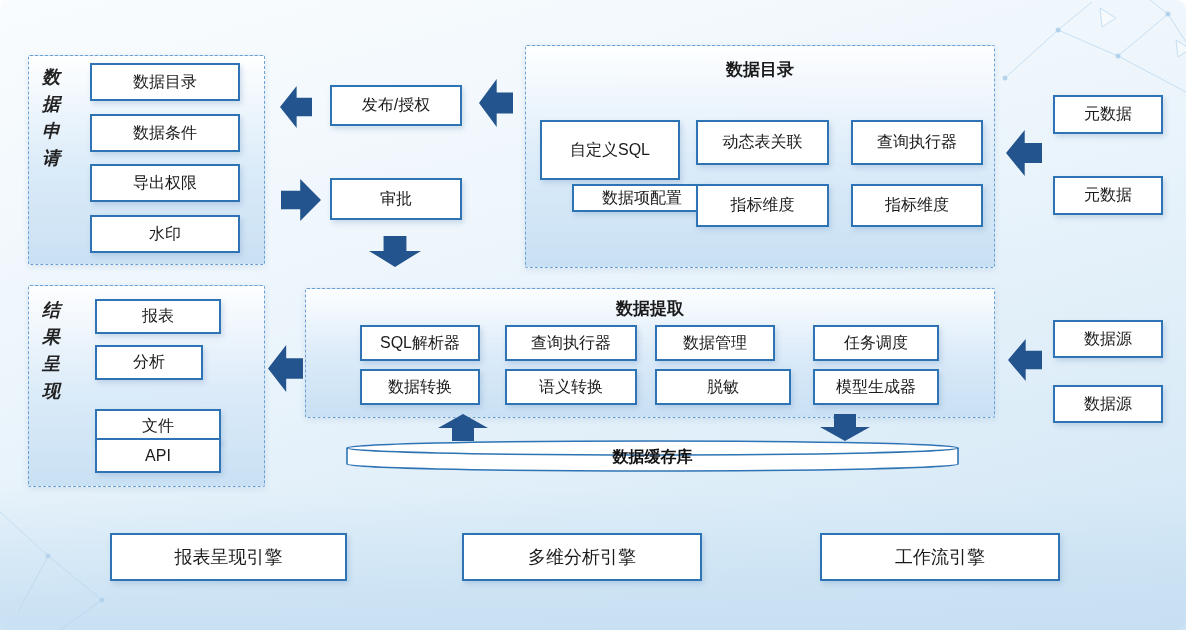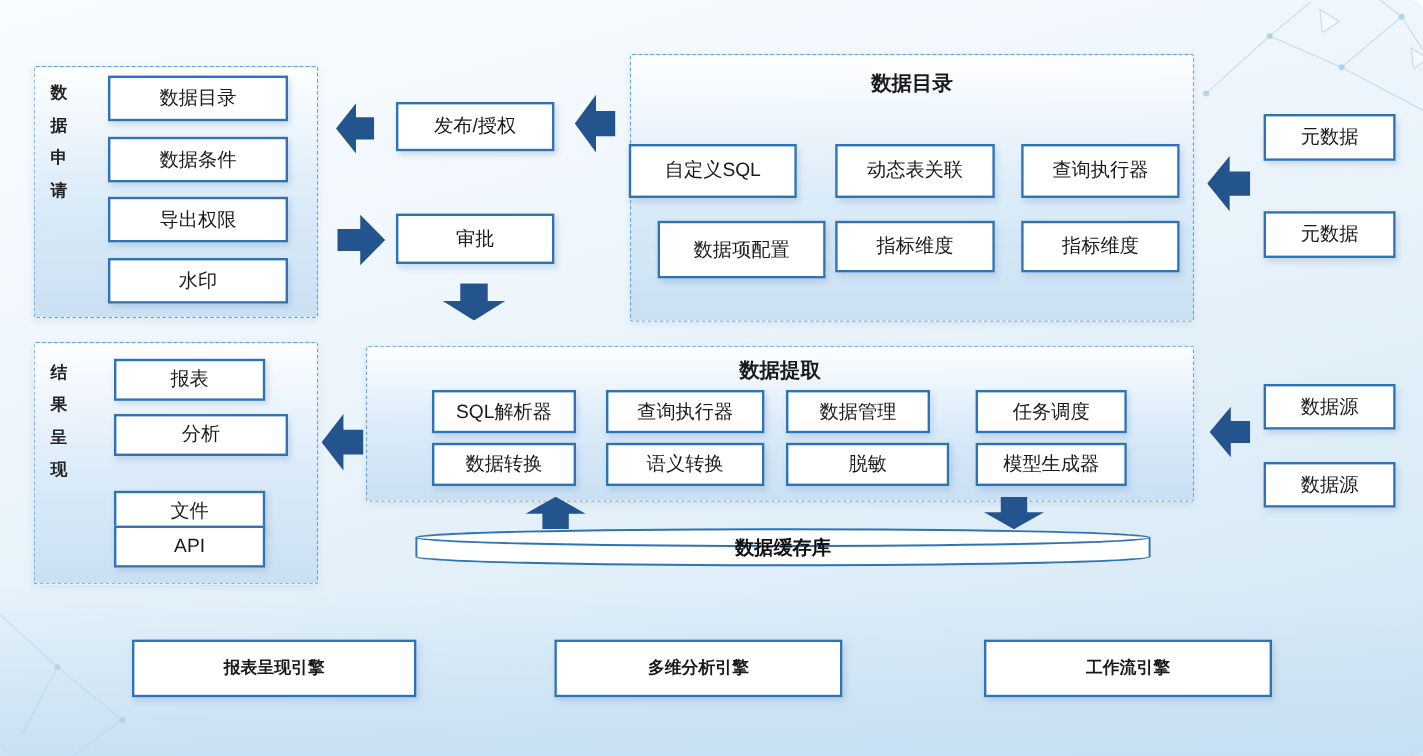--- a/index.html
+++ b/index.html
@@ -30,30 +30,31 @@
   }
   .box {
     position: absolute;
     background: #ffffff;
     border: 2px solid var(--box-border, #2e74b5);
     display: flex; align-items: center; justify-content: center;
     font-size: 16px; color: #1a1a1a;
     box-shadow: 2px 3px 5px rgba(110,145,185,0.28);
     white-space: nowrap;
   }
-  .engine { font-size: 14px; font-weight: bold; }
+  .engine { font-size: 18px; }
   .gtitle {
     position: absolute; text-align: center;
     font-size: 17px; font-weight: 700; color: #1a1a1a;
   }
   .vlabel {
     position: absolute; width: 22px;
-    line-height: 27px; text-align: center;
-    font-size: 14px; font-weight: 700; color: #222222;
+    line-height: 27px; text-align: right;
+    font-size: 18px; font-weight: 700; color: #222222;
     word-break: break-all;
+    font-style: italic;
   }
   .arrow { position: absolute; background: var(--arrow, #24548e); }
   .a-left  { clip-path: polygon(0 50%, 52% 0, 52% 28%, 100% 28%, 100% 72%, 52% 72%, 52% 100%); }
   .a-right { clip-path: polygon(100% 50%, 48% 0, 48% 28%, 0 28%, 0 72%, 48% 72%, 48% 100%); }
   .a-down  { clip-path: polygon(50% 100%, 0 48%, 28% 48%, 28% 0, 72% 0, 72% 48%, 100% 48%); }
   .a-up    { clip-path: polygon(50% 0, 0 52%, 28% 52%, 28% 100%, 72% 100%, 72% 52%, 100% 52%); }
   .cyl { position: absolute; }
   .cyl svg { position: absolute; inset: 0; }
   .cyl-label {
     position: absolute; inset: 0;
@@ -102,31 +103,31 @@
 
     <div class="gtitle" style="left:525px;top:58px;width:470px">数据目录</div>
     <div class="gtitle" style="left:305px;top:297px;width:690px">数据提取</div>
 
     <div class="box" style="left:90px;top:63px;width:150px;height:38px">数据目录</div>
     <div class="box" style="left:90px;top:114px;width:150px;height:38px">数据条件</div>
     <div class="box" style="left:90px;top:164px;width:150px;height:38px">导出权限</div>
     <div class="box" style="left:90px;top:215px;width:150px;height:38px">水印</div>
 
     <div class="box" style="left:95px;top:299px;width:126px;height:35px">报表</div>
-    <div class="box" style="left:95px;top:345px;width:145px;height:35px">分析</div>
+    <div class="box" style="left:95px;top:345px;width:108px;height:35px">分析</div>
     <div class="box" style="left:95px;top:409px;width:126px;height:34px">文件</div>
     <div class="box" style="left:95px;top:438px;width:126px;height:35px">API</div>
 
     <div class="box" style="left:330px;top:85px;width:132px;height:41px">发布/授权</div>
     <div class="box" style="left:330px;top:178px;width:132px;height:42px">审批</div>
 
-    <div class="box" style="left:524px;top:120px;width:140px;height:45px">自定义SQL</div>
+    <div class="box" style="left:540px;top:120px;width:140px;height:60px">自定义SQL</div>
     <div class="box" style="left:696px;top:120px;width:133px;height:45px">动态表关联</div>
     <div class="box" style="left:851px;top:120px;width:132px;height:45px">查询执行器</div>
-    <div class="box" style="left:548px;top:184px;width:140px;height:48px">数据项配置</div>
+    <div class="box" style="left:572px;top:184px;width:140px;height:28px">数据项配置</div>
     <div class="box" style="left:696px;top:184px;width:133px;height:43px">指标维度</div>
     <div class="box" style="left:851px;top:184px;width:132px;height:43px">指标维度</div>
 
     <div class="box" style="left:360px;top:325px;width:120px;height:36px">SQL解析器</div>
     <div class="box" style="left:505px;top:325px;width:132px;height:36px">查询执行器</div>
     <div class="box" style="left:655px;top:325px;width:120px;height:36px">数据管理</div>
     <div class="box" style="left:813px;top:325px;width:126px;height:36px">任务调度</div>
     <div class="box" style="left:360px;top:369px;width:120px;height:36px">数据转换</div>
     <div class="box" style="left:505px;top:369px;width:132px;height:36px">语义转换</div>
     <div class="box" style="left:655px;top:369px;width:136px;height:36px">脱敏</div>

